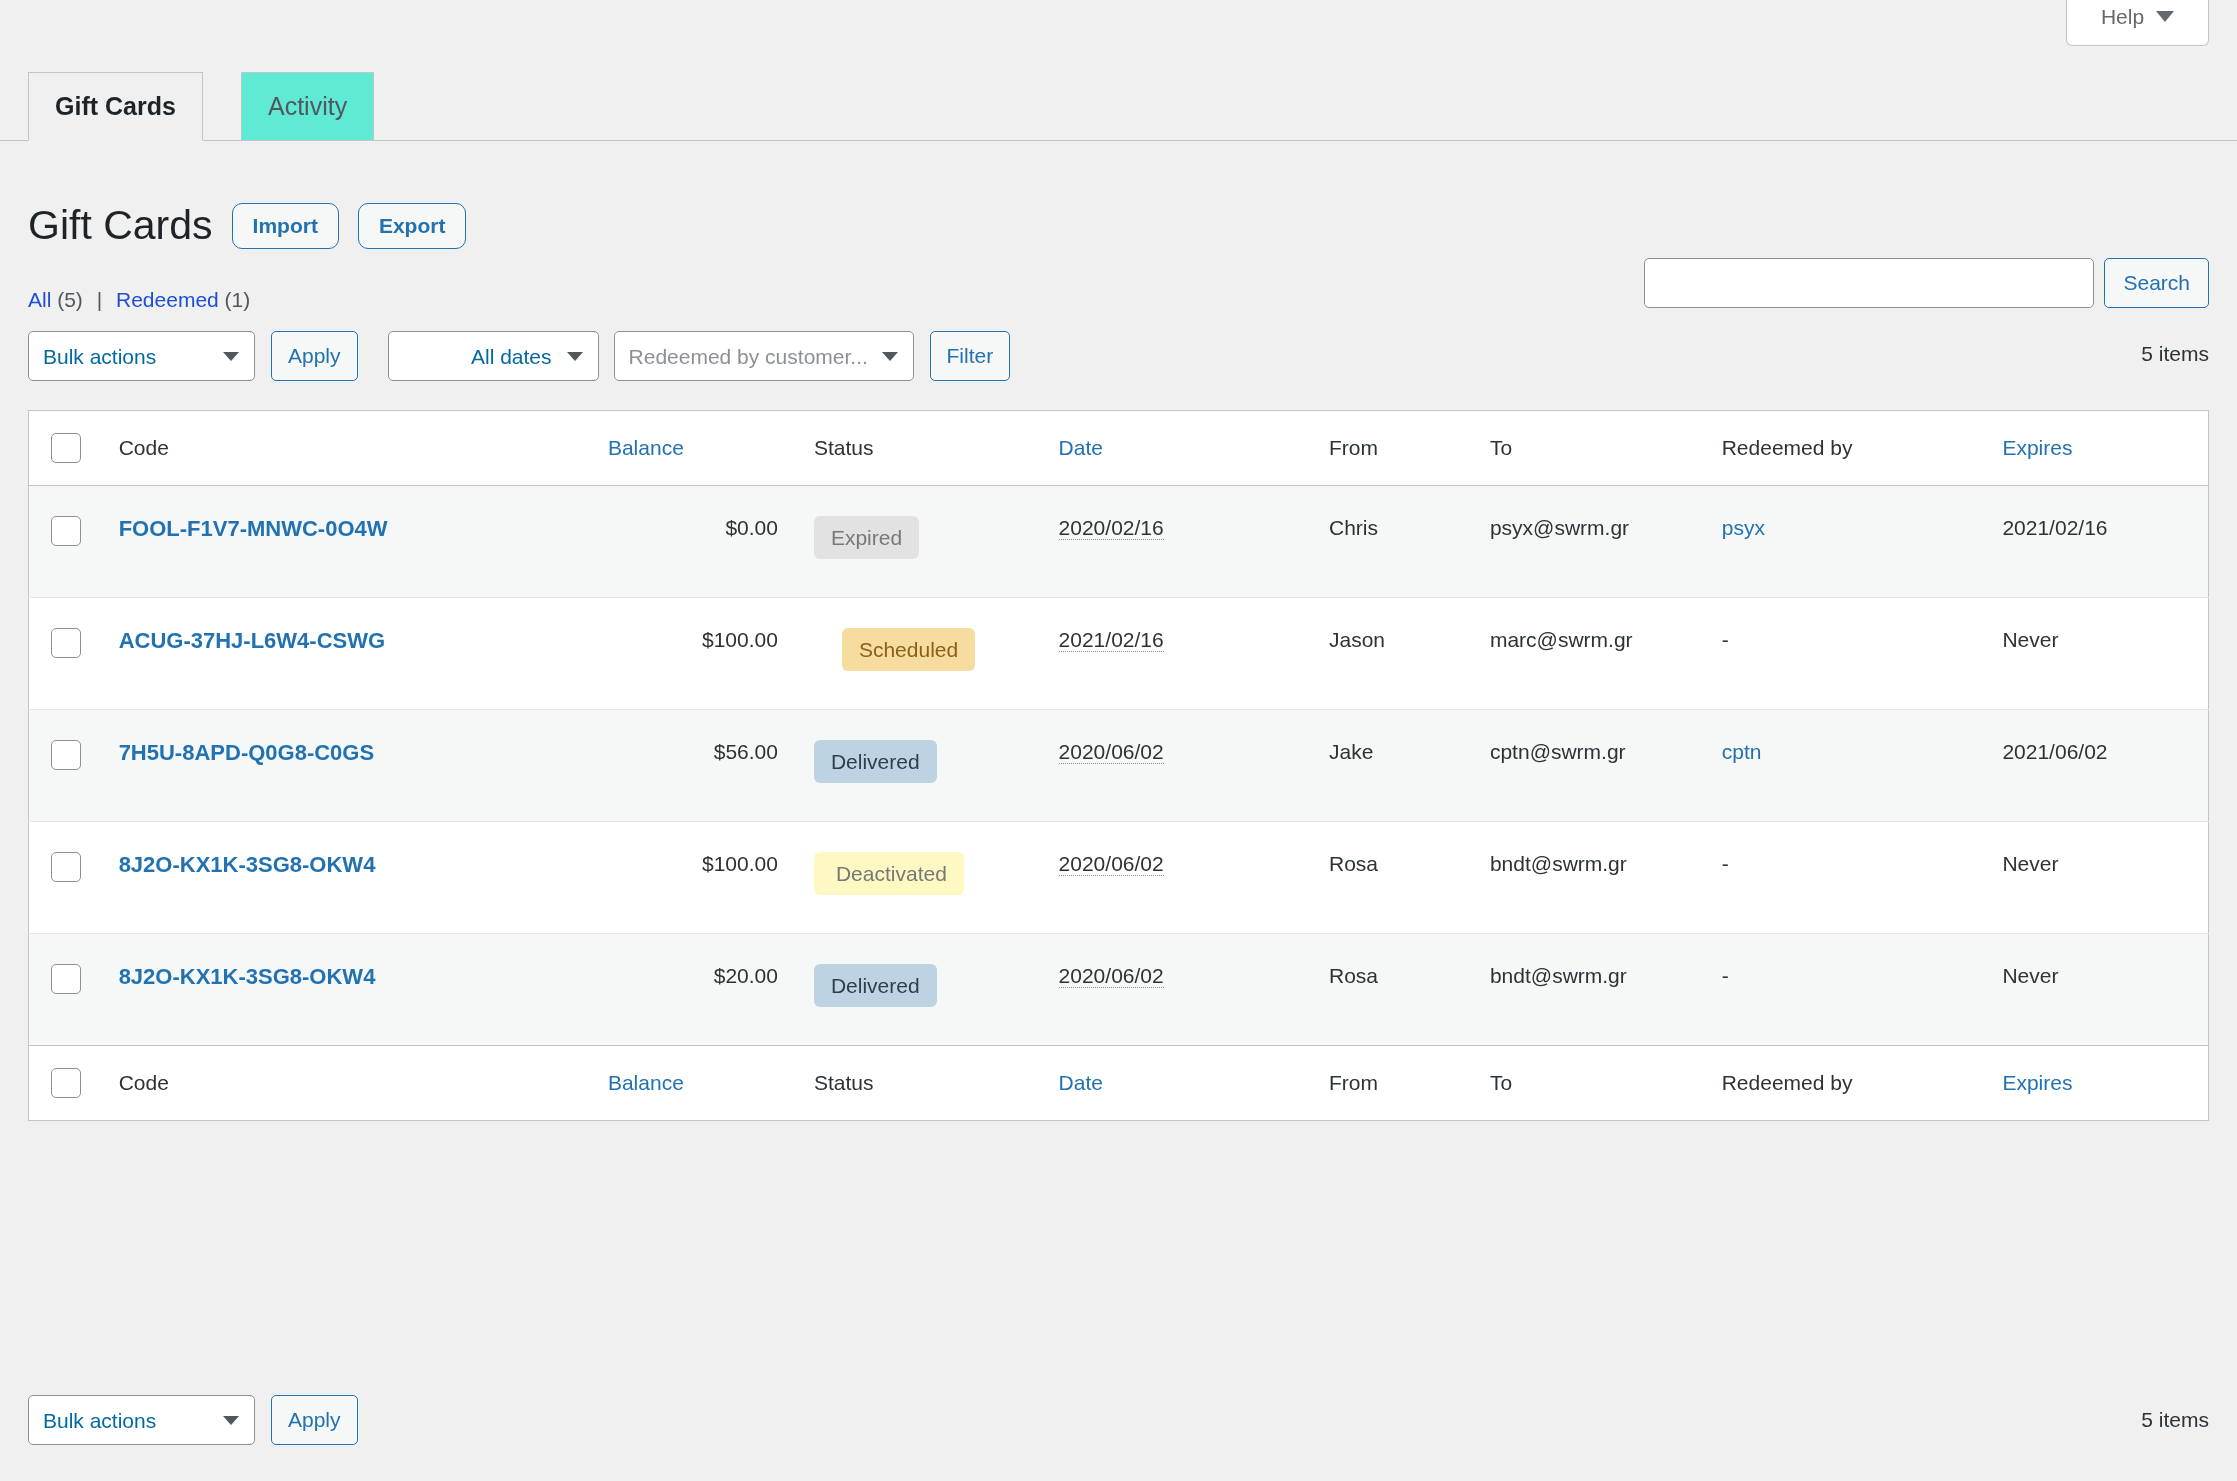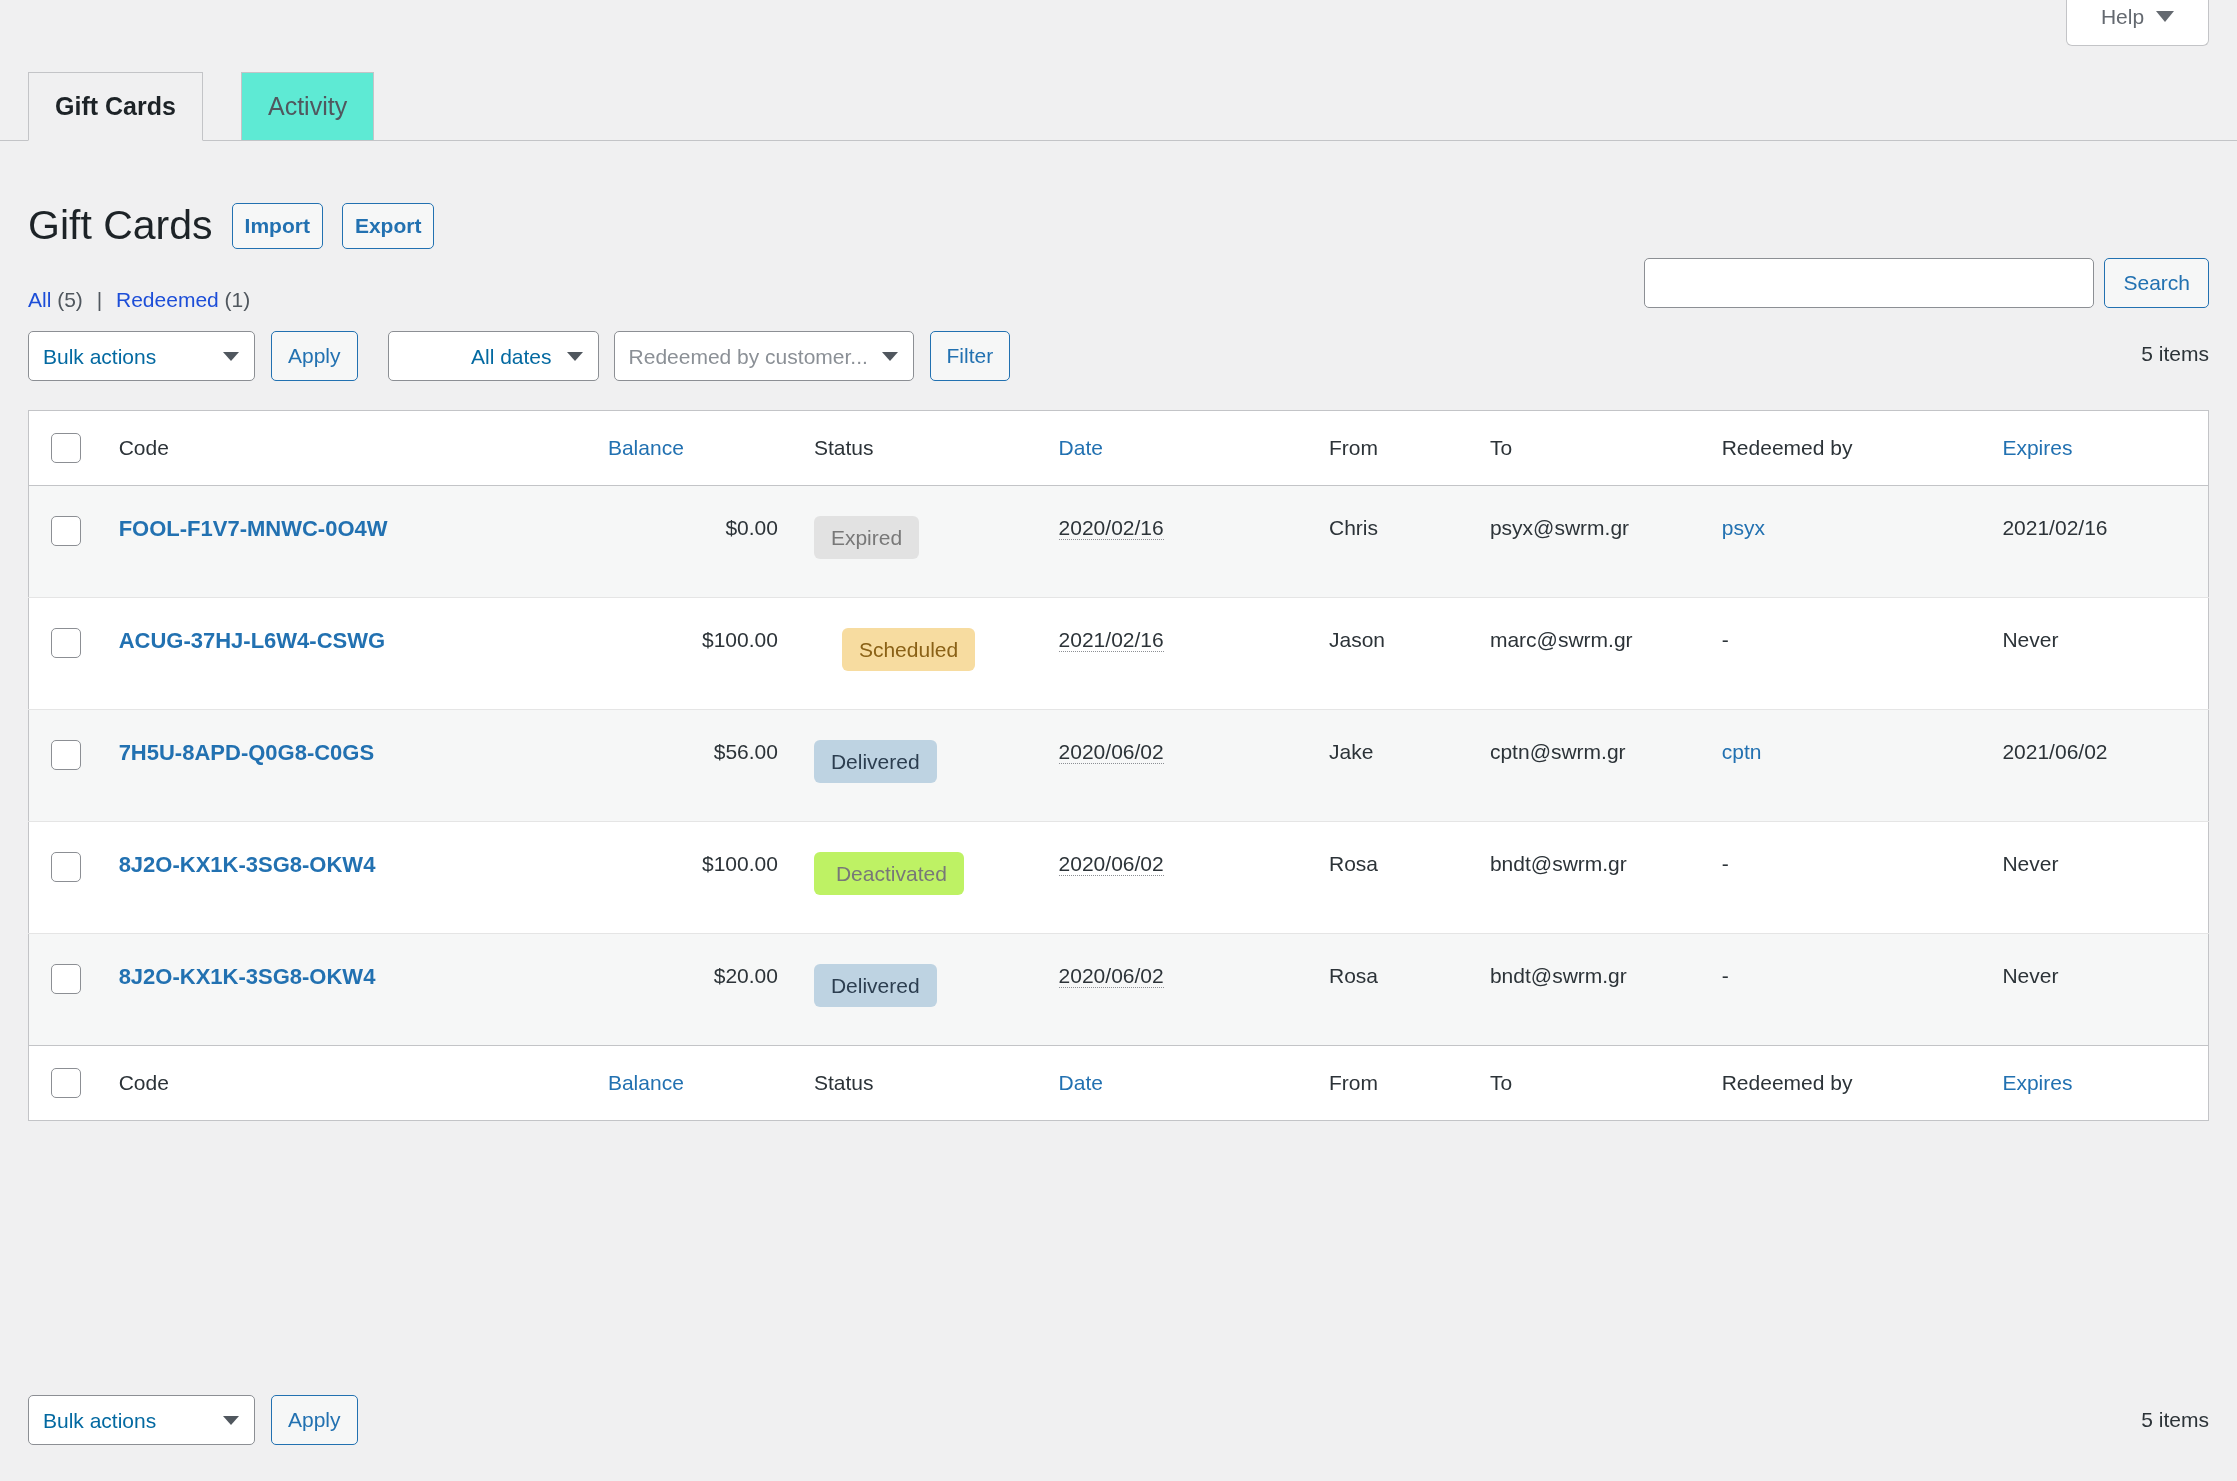--- a/index.html
+++ b/index.html
@@ -75,24 +75,24 @@
   .page-title {
     font-size: 41px;
     font-weight: normal;
     color: #1d2327;
     line-height: 1;
   }
   .btn-secondary {
     background: #f6f7f7;
     border: 1px solid #2271b1;
     color: #2271b1;
-    border-radius: 5px;
+    border-radius: 10px;
     font-size: 21px;
     font-weight: bold;
-    padding: 8px 12px;
+    padding: 8px 20px;
     cursor: pointer;
     font-family: "Liberation Sans", sans-serif;
     line-height: 1.3;
   }
 
   
   .subsubsub {
     position: absolute;
     left: 28px; top: 288px;
     font-size: 21px;
@@ -263,21 +263,21 @@
     display: inline-block;
     border-radius: 6px;
     padding: 9px 17px;
     font-size: 21px;
     line-height: 1.2;
     white-space: nowrap;
   }
   .badge.expired     { background: #e2e2e2; color: #787878; }
   .badge.scheduled   { background: #f7dca0; color: #8a6116; margin-left: 28px; }
   .badge.delivered   { background: #bed3e2; color: #2c3e50; }
-  .badge.deactivated { background: #bef264; color: #787878; padding-left: 22px; }
+  .badge.deactivated { background: #fef9c3; color: #787878; padding-left: 22px; }
 
   
   .tablenav-bottom {
     position: absolute;
     left: 28px; top: 1395px;
     display: flex; align-items: center;
   }
   .items-count-bottom {
     position: absolute;
     right: 28px; top: 1408px;

